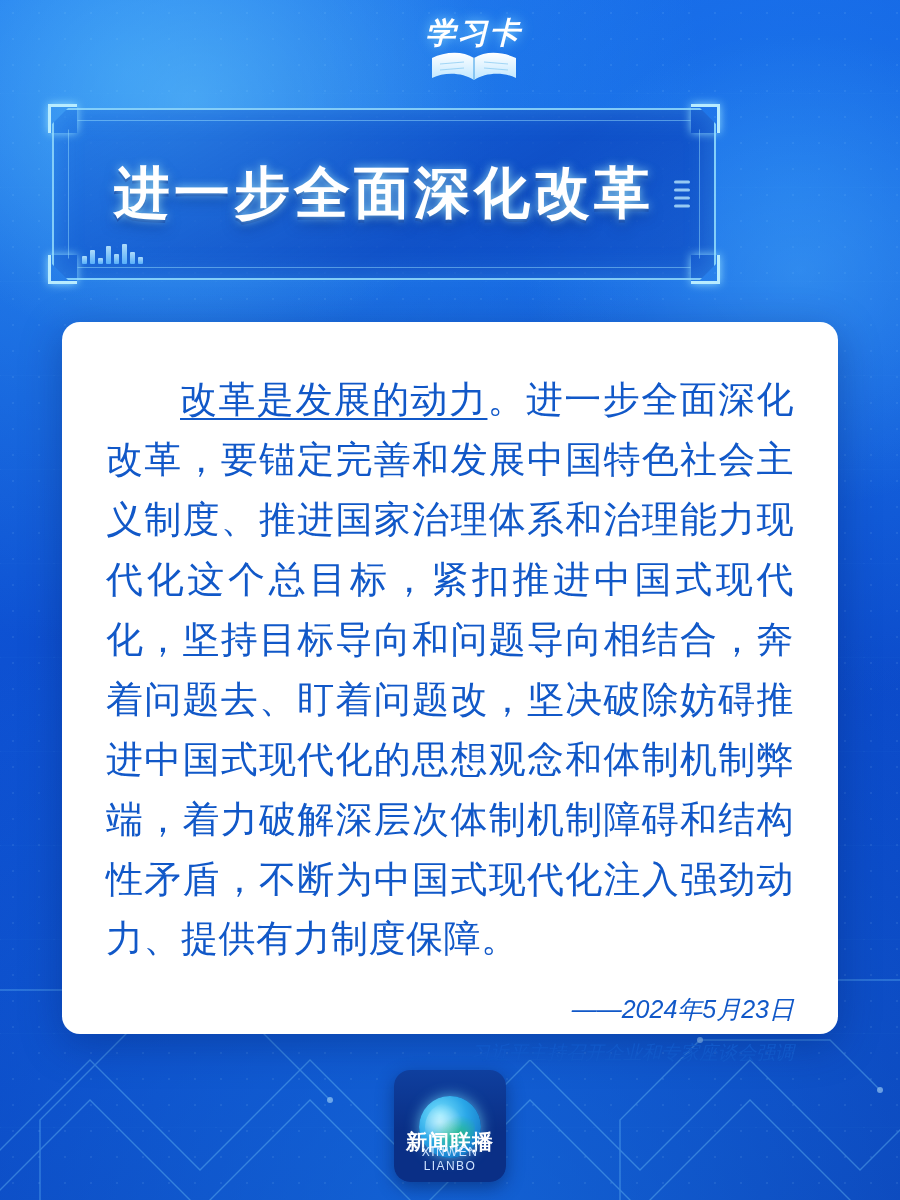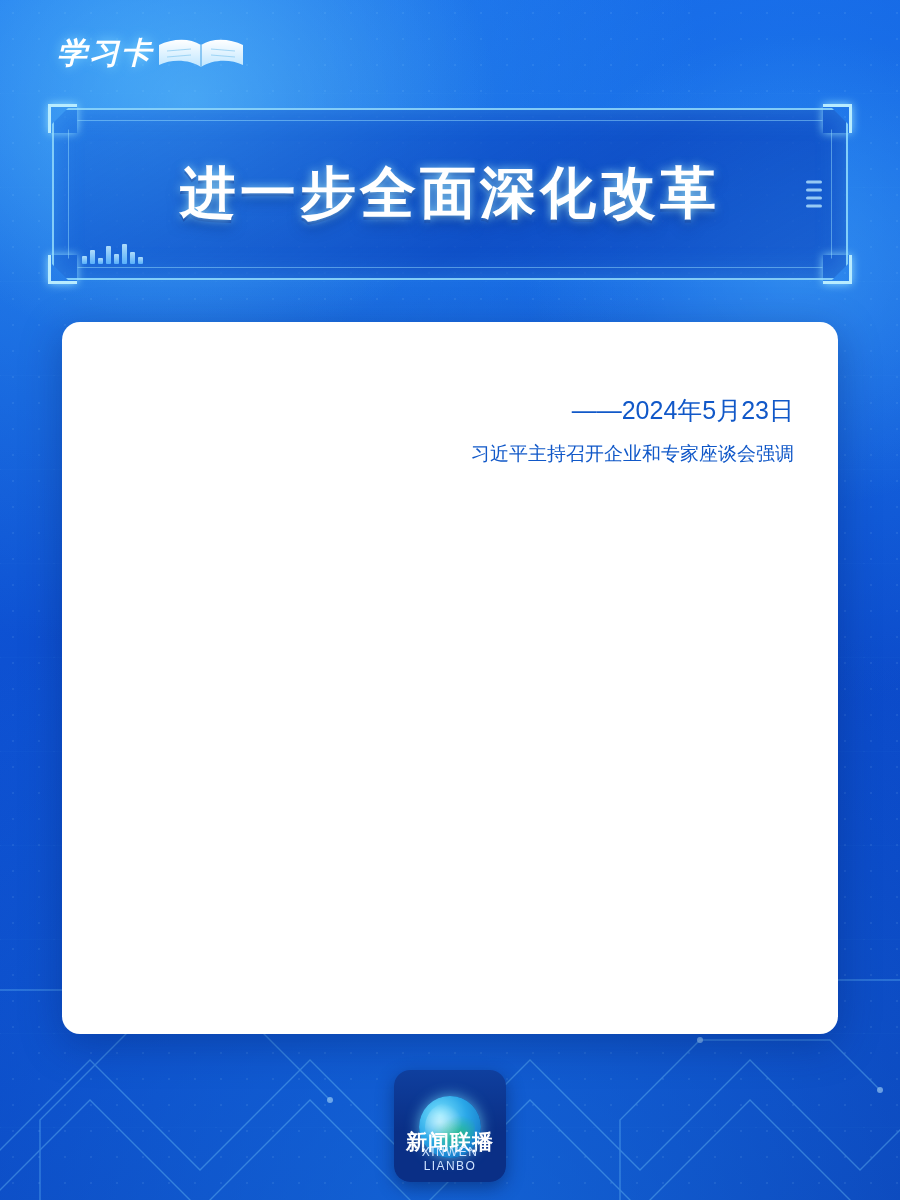--- a/index.html
+++ b/index.html
@@ -65,24 +65,24 @@
     background-image: radial-gradient(rgba(180,230,255,0.18) 1px, transparent 1.4px);
     background-size: 26px 26px;
     opacity: 0.5;
     pointer-events: none;
   }
 
   
   .logo-wrap {
     position: absolute;
     top: 18px;
-    left: 12px; right: 0;
+    left: 2px; right: 0;
     height: 70px;
     display: flex;
-    flex-direction: row;
+    flex-direction: column;
     align-items: center;
     justify-content: flex-start;
     padding-left: 45px;
   }
   .logo-text {
     font-family: "Liberation Serif", "DejaVu Serif", serif;
     font-weight: bold;
     font-style: italic;
     font-size: 30px;
     letter-spacing: 2px;
@@ -92,21 +92,21 @@
   }
   .logo-book {
     margin-top: 2px;
   }
 
   
   .banner {
     position: absolute;
     top: 108px;
     left: 52px;
-    width: 796px;
+    width: 664px;
     height: 172px;
   }
   .banner-frame {
     position: absolute;
     inset: 0;
     border: 2px solid rgba(150,225,255,0.85);
     border-radius: 8px;
     box-shadow:
       0 0 18px rgba(120,210,255,0.55),
       inset 0 0 28px rgba(90,190,255,0.35);
@@ -213,20 +213,21 @@
   .quote .hl {
     text-decoration: underline;
     text-underline-offset: 6px;
     text-decoration-thickness: 2px;
   }
   .attrib {
     margin-top: 22px;
     text-align: right;
     color: #1158c8;
     font-family: "Liberation Sans", "DejaVu Sans", sans-serif;
+    font-style: italic;
   }
   .attrib .date {
     font-size: 25px;
     line-height: 1.5;
   }
   .attrib .source {
     font-size: 19px;
     line-height: 1.5;
     margin-top: 10px;
   }
@@ -355,20 +356,21 @@
       <i></i>
         <i></i>
         <i></i>
         <i></i>
     </div>
     <div class="banner-title">进一步全面深化改革</div>
   </div>
 
   <div class="card">
     <div class="card-body">
+      <p class="quote"><span class="hl">改革是发展的动力</span><span>。进一步全面深化改革，要锚定完善和发展中国特色社会主义制度、推进国家治理体系和治理能力现代化这个总目标，紧扣推进中国式现代化，坚持目标导向和问题导向相结合，奔着问题去、盯着问题改，坚决破除妨碍推进中国式现代化的思想观念和体制机制弊端，着力破解深层次体制机制障碍和结构性矛盾，不断为中国式现代化注入强劲动力、提供有力制度保障。</span></p>
       <div class="attrib">
         <div class="date">——2024年5月23日</div>
         <div class="source">习近平主持召开企业和专家座谈会强调</div>
       </div>
     </div>
   </div>
 
   <div class="footer">
     <div class="badge">
       <div class="badge-globe"></div>

